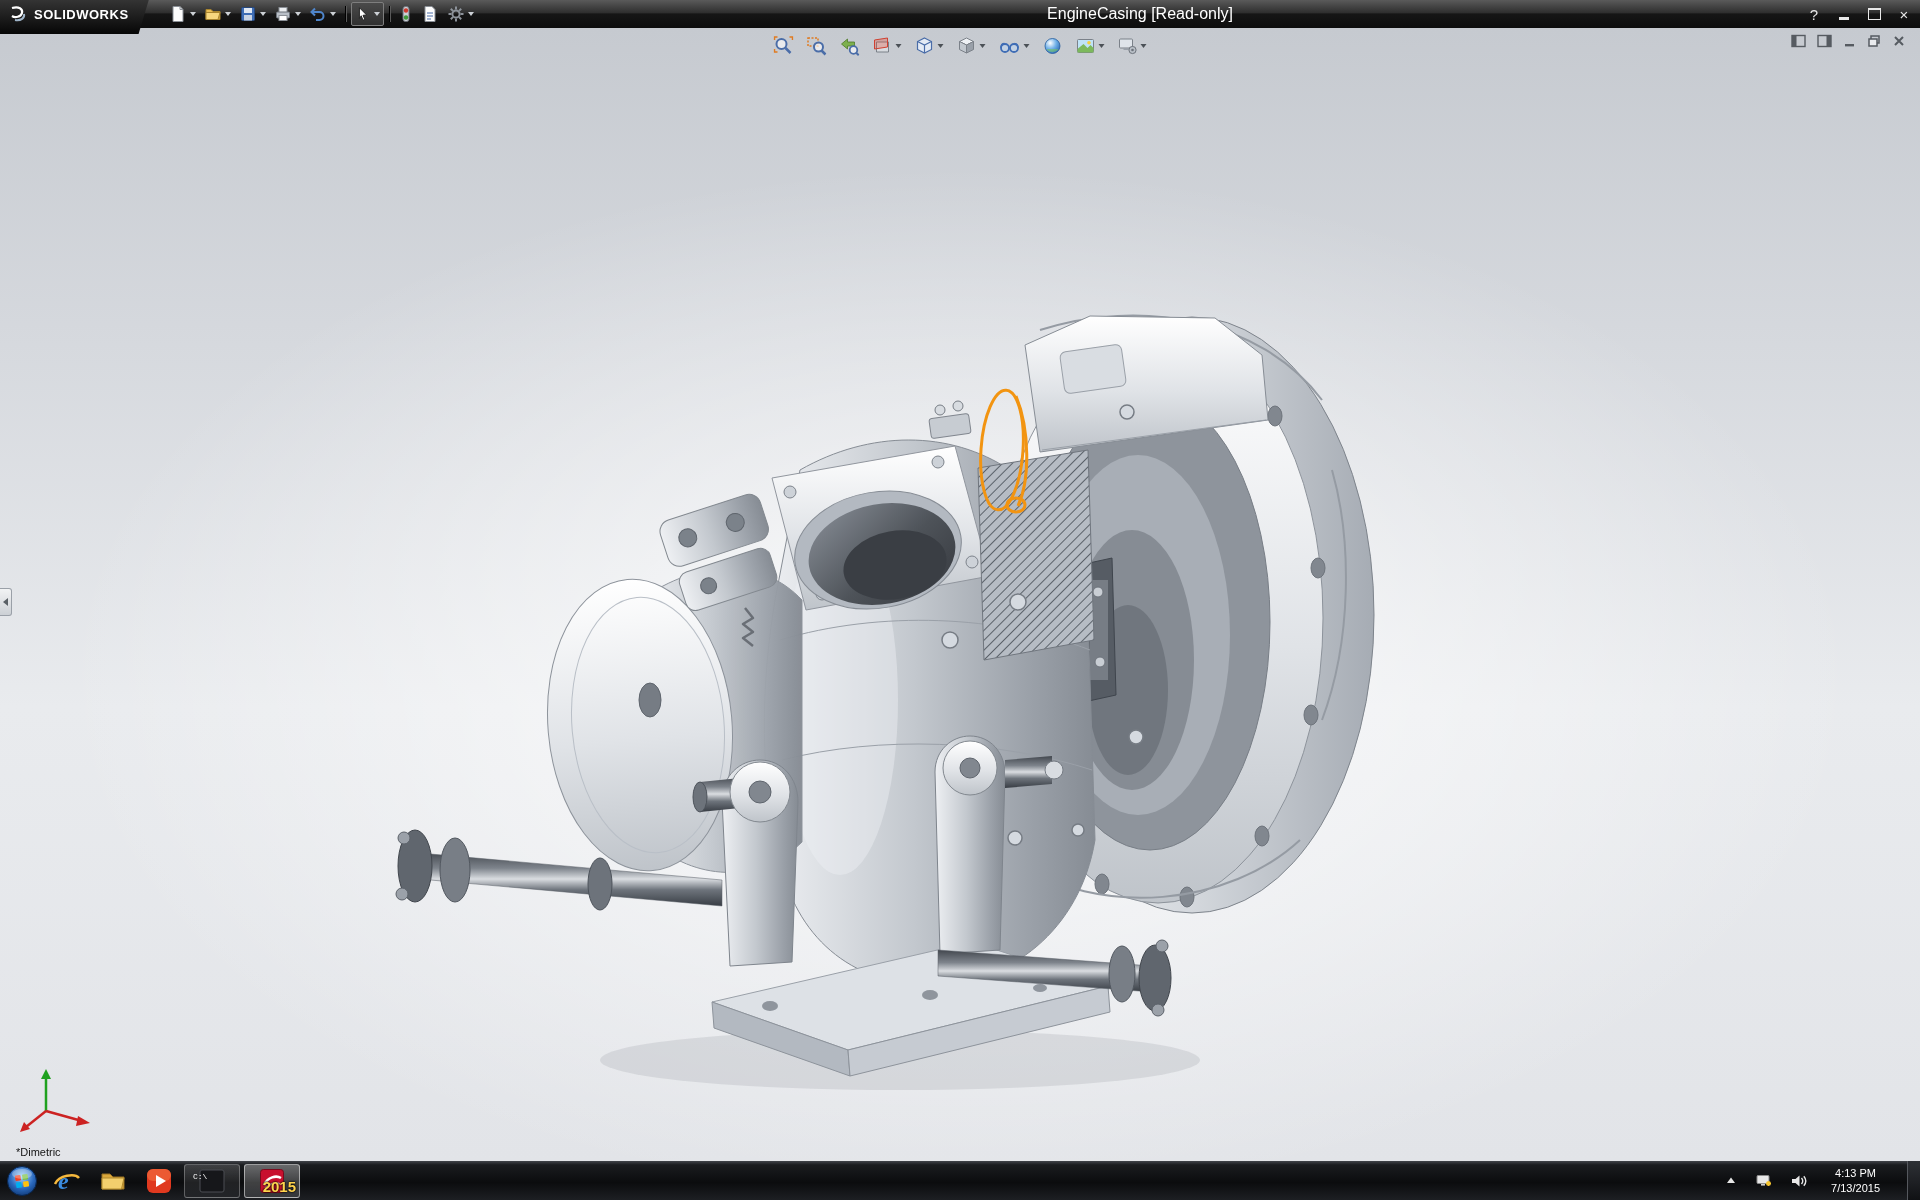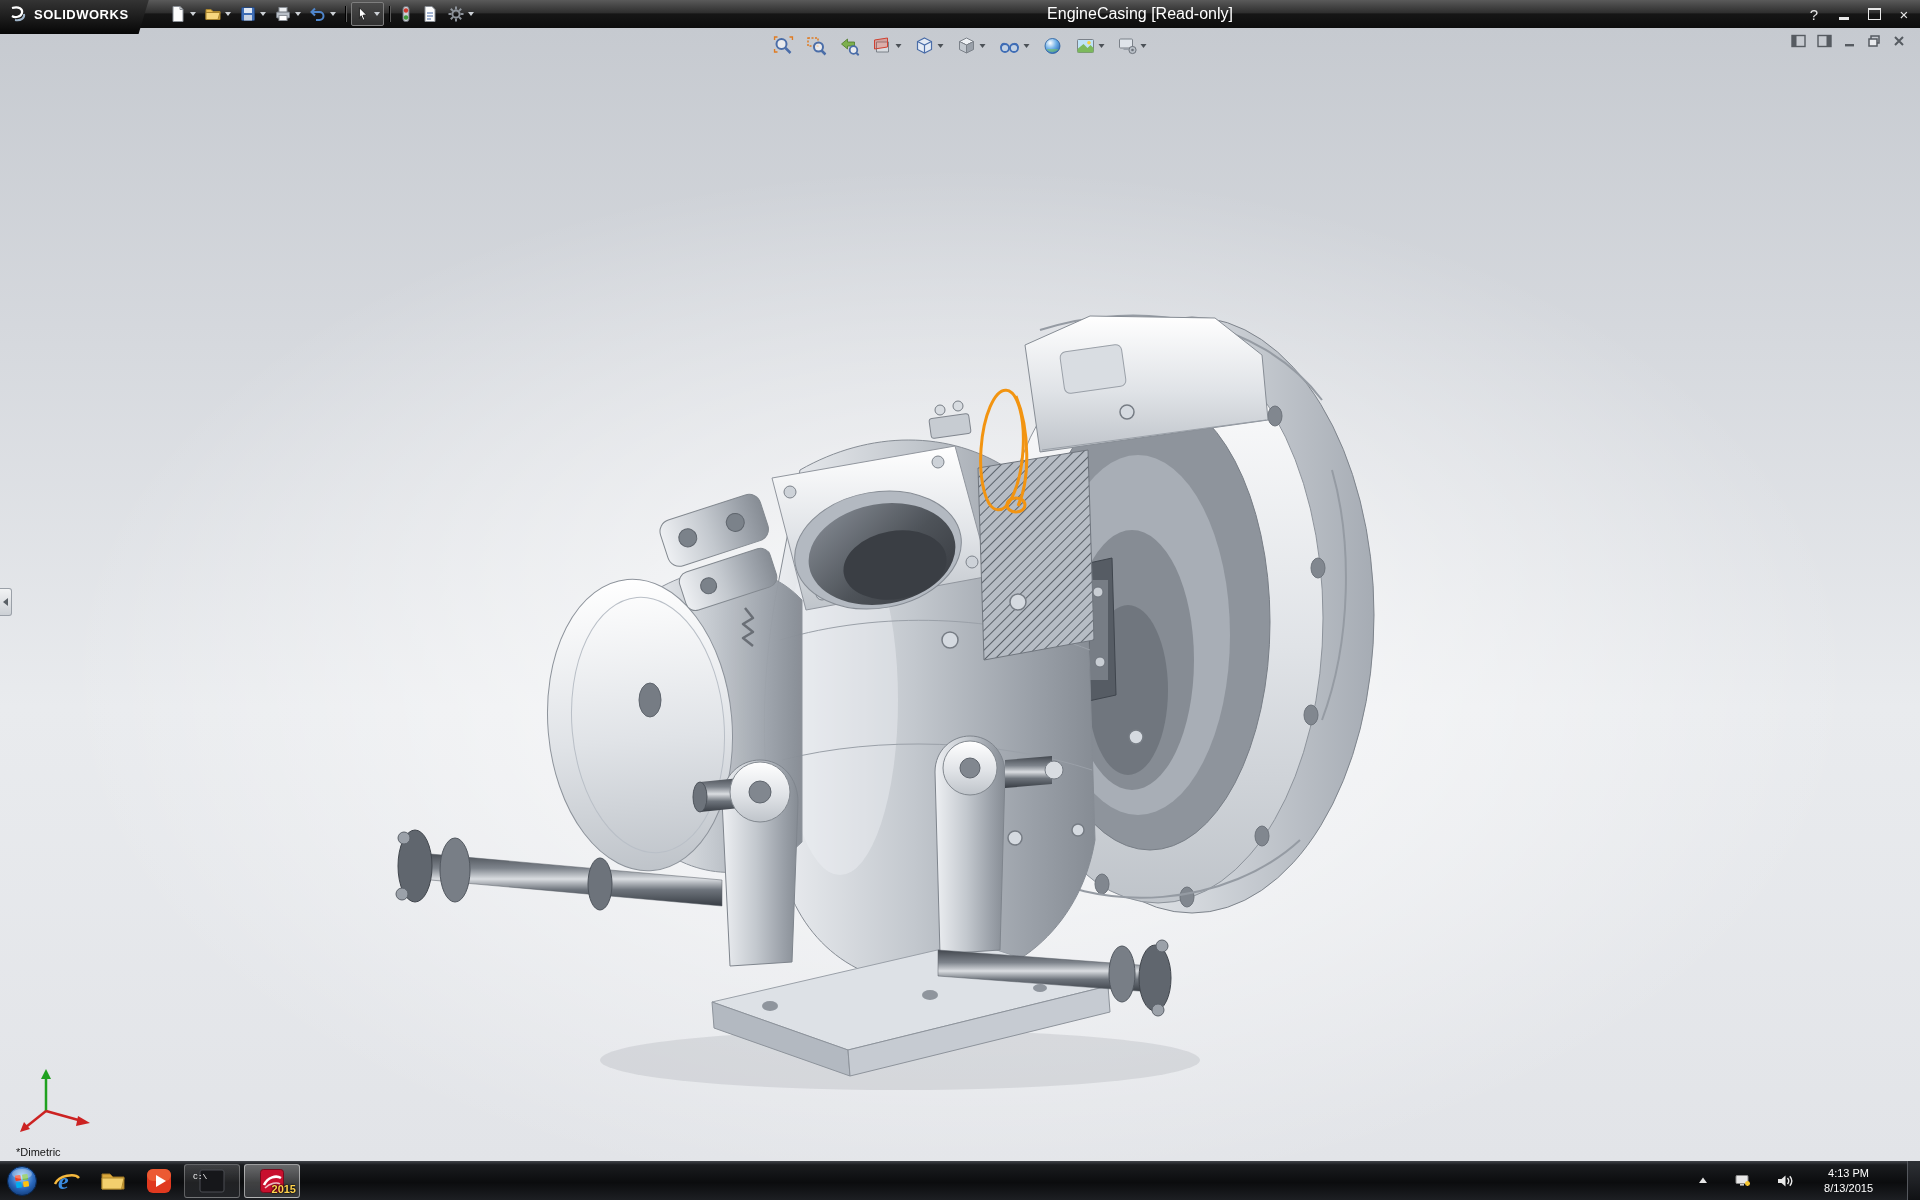--- a/index.html
+++ b/index.html
@@ -52,24 +52,24 @@
   .taskbar{position:absolute;left:0;right:0;bottom:0;height:39px;z-index:50;
     background:linear-gradient(#41444a 0%,#1a1c1f 10%,#0b0c0e 55%,#1d1f23 100%);
     display:flex;align-items:center;}
   .orb{width:44px;height:39px;display:flex;align-items:center;justify-content:center;}
   .tb-item{width:46px;height:39px;display:flex;align-items:center;justify-content:center;}
   .tb-btn{width:54px;height:32px;margin:0 2px;display:flex;align-items:center;justify-content:center;
     border:1px solid rgba(255,255,255,.28);border-radius:3px;position:relative;
     background:linear-gradient(rgba(255,255,255,.16),rgba(255,255,255,.04));}
   .tb-btn.active{background:linear-gradient(rgba(255,255,255,.34),rgba(255,255,255,.12));
     border-color:rgba(255,255,255,.5);}
-  .sw-badge{position:absolute;right:3px;bottom:2px;font-size:11px;font-weight:bold;color:#ffd34d;
+  .sw-badge{position:absolute;right:3px;bottom:2px;font-size:15px;font-weight:bold;color:#ffd34d;
     text-shadow:0 0 2px #000,0 0 2px #000;}
   .cmd-label{font-family:"Liberation Mono",monospace;font-size:8px;color:#fff;position:absolute;left:8px;top:7px;}
-  .tray{margin-left:auto;display:flex;align-items:center;gap:24px;color:#fff;}
+  .tray{margin-left:auto;display:flex;align-items:center;gap:17px;color:#fff;}
   .clock{font-size:11px;line-height:1.3;text-align:center;padding:0 6px;white-space:nowrap;}
   .showdesk{width:12px;height:39px;margin-left:4px;border-left:1px solid #55585e;
     background:linear-gradient(#2e3136,#101114);}
   svg{display:block;}
 </style>
 </head>
 <body>
 
 <div class="screen">
 
@@ -529,19 +529,19 @@
         <rect x="2" y="2.5" width="12" height="8" rx="1" fill="#e8e8e8" stroke="#8a8a8a"></rect>
         <rect x="6" y="11" width="4" height="1.6" fill="#cccccc"></rect>
         <path d="M13.5 8 v5 M11 10.5 h5 M11.7 8.7 l3.6 3.6 M15.3 8.7 l-3.6 3.6" stroke="#f4c430" stroke-width="1.4"></path>
       </svg>
       <svg width="18" height="16" viewBox="0 0 18 16">
         <polygon points="2,6 5.5,6 9.5,2.5 9.5,13.5 5.5,10 2,10" fill="#e8e8e8"></polygon>
         <path d="M11.5 5 q2.5 3 0 6 M13.8 3.2 q4 4.8 0 9.6" fill="none" stroke="#e8e8e8" stroke-width="1.4"></path>
       </svg>
       <div class="clock">
         <div>4:13 PM</div>
-        <div>8/13/2015</div>
+        <div>7/13/2015</div>
       </div>
       <div class="showdesk"></div>
     </div>
   </div>
 
 </div>
 
 </body></html>

